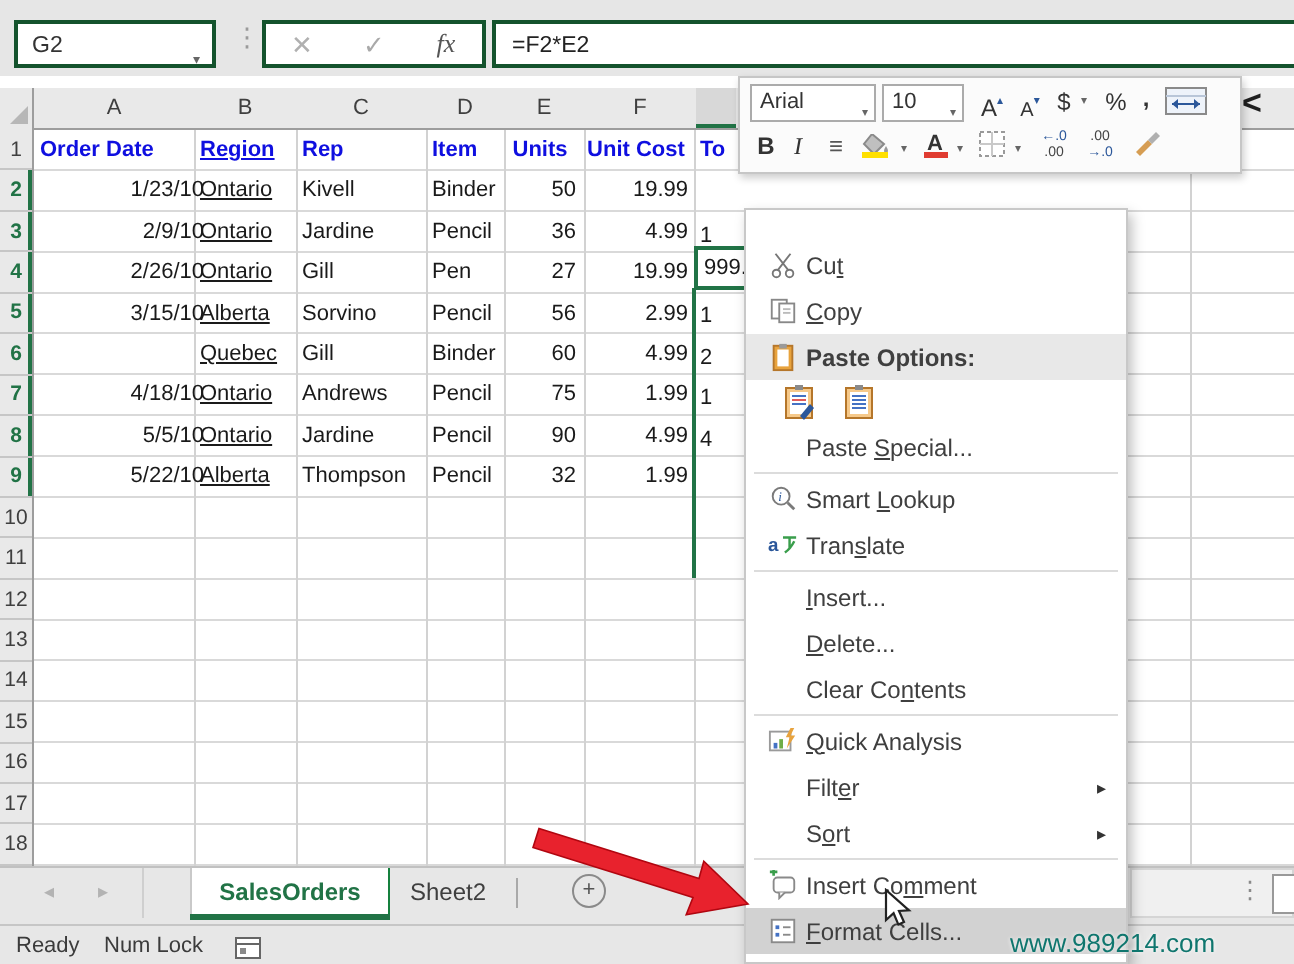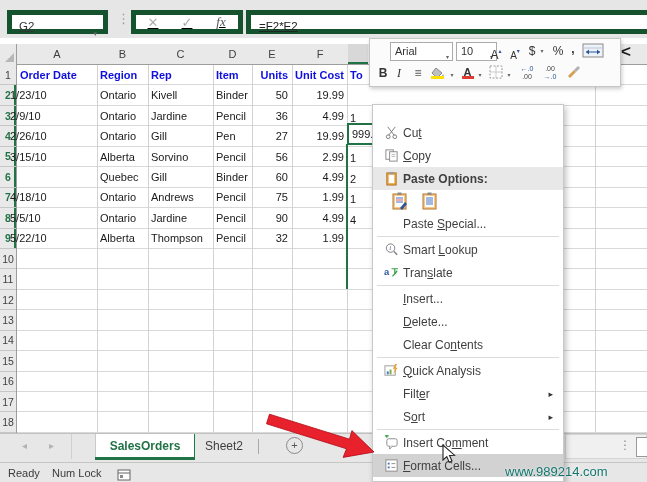--- a/index.html
+++ b/index.html
@@ -2,21 +2,21 @@
 <html><head>
 <meta charset="utf-8">
 <style>
   html,body{margin:0;padding:0;}
   body{width:647px;height:482px;position:relative;overflow:hidden;
        font-family:"Liberation Sans",sans-serif;background:#fff;
        -webkit-font-smoothing:antialiased;}
   .abs{position:absolute;}
   
   #topbar{left:0;top:0;width:647px;height:38px;background:#e6e6e6;z-index:3;}
-  .whitebox{background:#fff;border:5px solid #14532d;box-sizing:border-box;text-decoration:underline;}
+  .whitebox{background:#fff;border:2px solid #14532d;box-sizing:border-box;}
   #namebox{left:7px;top:10px;width:101px;height:24px;font-size:11.5px;color:#333;
            line-height:22px;padding-left:7px;}
   #namebox .dd{position:absolute;right:6px;top:8px;font-size:7px;color:#666;}
   #nb-dots{left:117px;top:11px;color:#9a9a9a;font-size:13px;letter-spacing:0;}
   #fxbox{left:131px;top:10px;width:112px;height:24px;display:flex;align-items:center;}
   #fxbox span{flex:1;text-align:center;}
   .fb-x{color:#b0b0b0;font-size:13px;}
   .fb-ok{color:#a9a9a9;font-size:13px;}
   .fb-fx{font-family:"Liberation Serif",serif;font-style:italic;color:#555;font-size:13px;}
   #formulabox{left:246px;top:10px;width:401px;height:24px;border-right:none;
@@ -43,41 +43,41 @@
   #gridlines{left:17px;top:27px;width:630px;height:368px;
      background:repeating-linear-gradient(to bottom,transparent 0 19.44px,#d9d9d9 19.44px 20.44px);}
   .vline{position:absolute;top:6px;width:1px;height:389px;background:#d2d2d2;}
   .vline.short{top:47px;height:348px;}
   
   #hdr-row,.drow{position:absolute;left:0;width:647px;height:20.4px;}
   #hdr-row{top:27px;}
   .cell{position:absolute;top:0;height:20px;font-size:11px;color:#1a1a1a;
         line-height:20px;white-space:nowrap;overflow:hidden;}
   .blue{color:#0f0fe0;font-weight:bold;}
-  .ca{left:10px;width:77px;}
-  .cb{left:100px;width:46px;}
+  .ca{left:25px;width:77px;text-align:right;}
+  .cb{left:100px;width:46px;text-decoration:underline;}
   .cc{left:151px;width:60px;}
   .cd{left:216px;width:34px;}
   .ce{left:252px;width:36px;text-align:right;}
   .cf{left:292px;width:52px;text-align:right;}
   .ca.hl{text-align:left;left:20px;}
-  .ce.hl,.cf.hl{text-align:right;}
+  .ce.hl,.cf.hl{text-align:center;}
   .cg{left:350px;width:20px;}
   
   #g2cell{left:347px;top:123px;width:60px;height:22px;background:#fff;
           border:2px solid #217346;box-sizing:border-box;z-index:2;
           font-size:11px;line-height:18px;padding-left:3px;color:#1a1a1a;}
   #selline{left:346px;top:144px;width:2px;height:145px;background:#217346;z-index:2;}
   
   #minitb{left:369px;top:38px;width:252px;height:49px;background:#fbfbfb;
           border:1px solid #c6c6c6;box-shadow:1px 2px 4px rgba(0,0,0,.2);
           box-sizing:border-box;z-index:5;}
   .tb-combo{position:absolute;background:#fff;border:1px solid #ababab;
             box-sizing:border-box;height:19px;font-size:11px;color:#333;
-            line-height:17px;padding-left:4px;margin-left:15px;}
+            line-height:17px;padding-left:4px;}
   .tb-combo .dd{position:absolute;right:3px;top:6px;font-size:6px;color:#666;}
   .tbtn{position:absolute;font-size:12px;color:#333;height:18px;line-height:18px;
         text-align:center;}
   .tb-dd{font-size:6px;color:#666;}
   .yellowbar{position:absolute;width:13px;height:3px;background:#ffe000;}
   .redbar{position:absolute;width:12px;height:3px;background:#e03c31;}
   .decml{position:absolute;font-size:7px;color:#444;line-height:8px;text-align:center;width:20px;}
   .decml b{color:#2b579a;font-weight:normal;}
   
   #chev{left:621px;top:42px;font-size:17px;font-weight:bold;color:#1f1f1f;z-index:4;}

